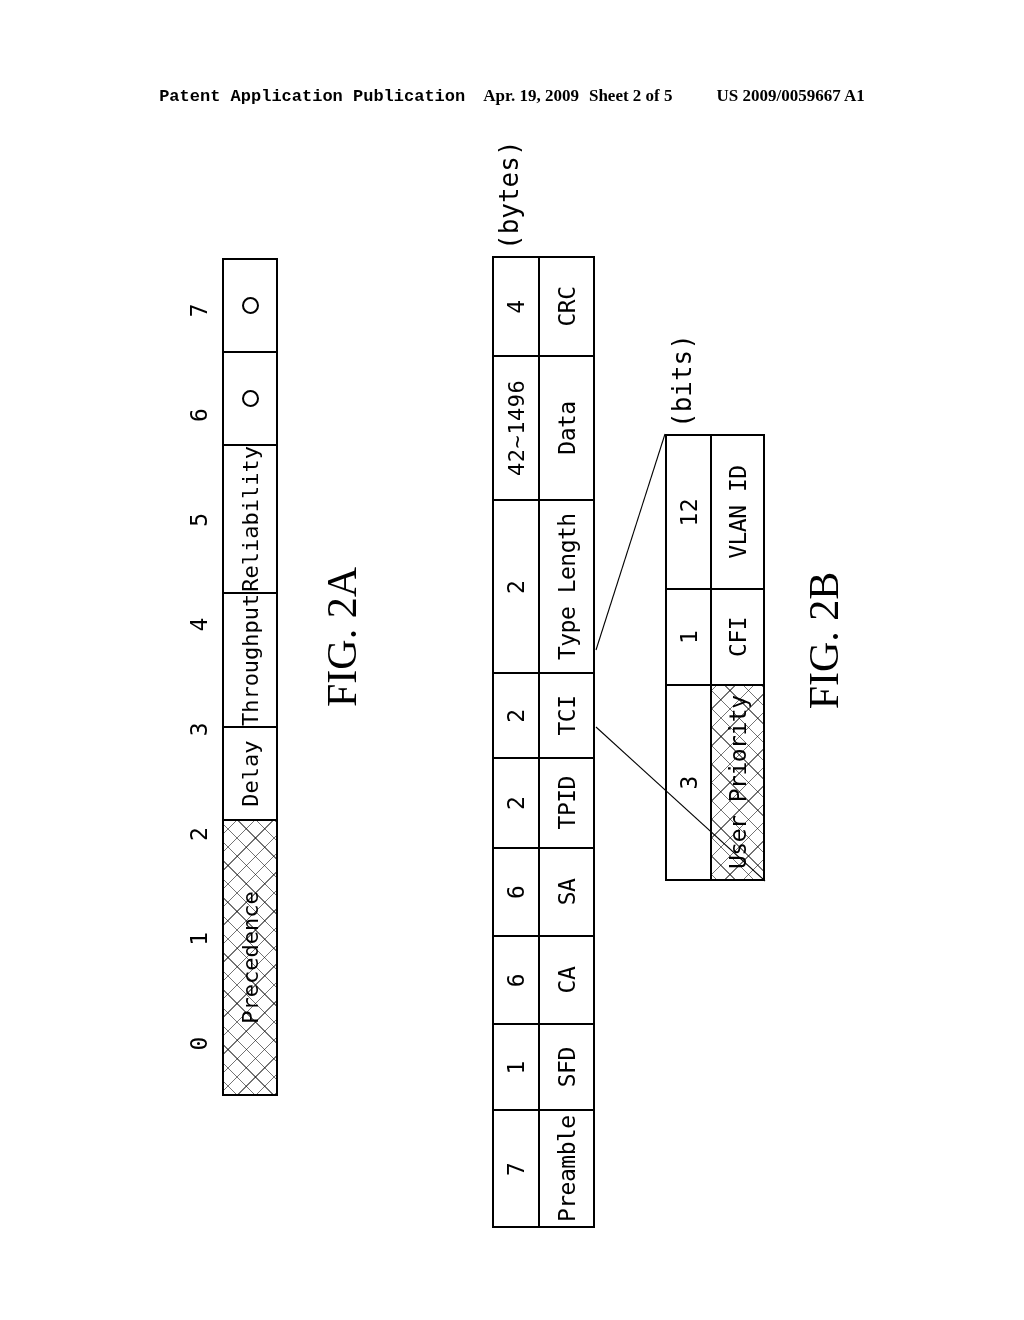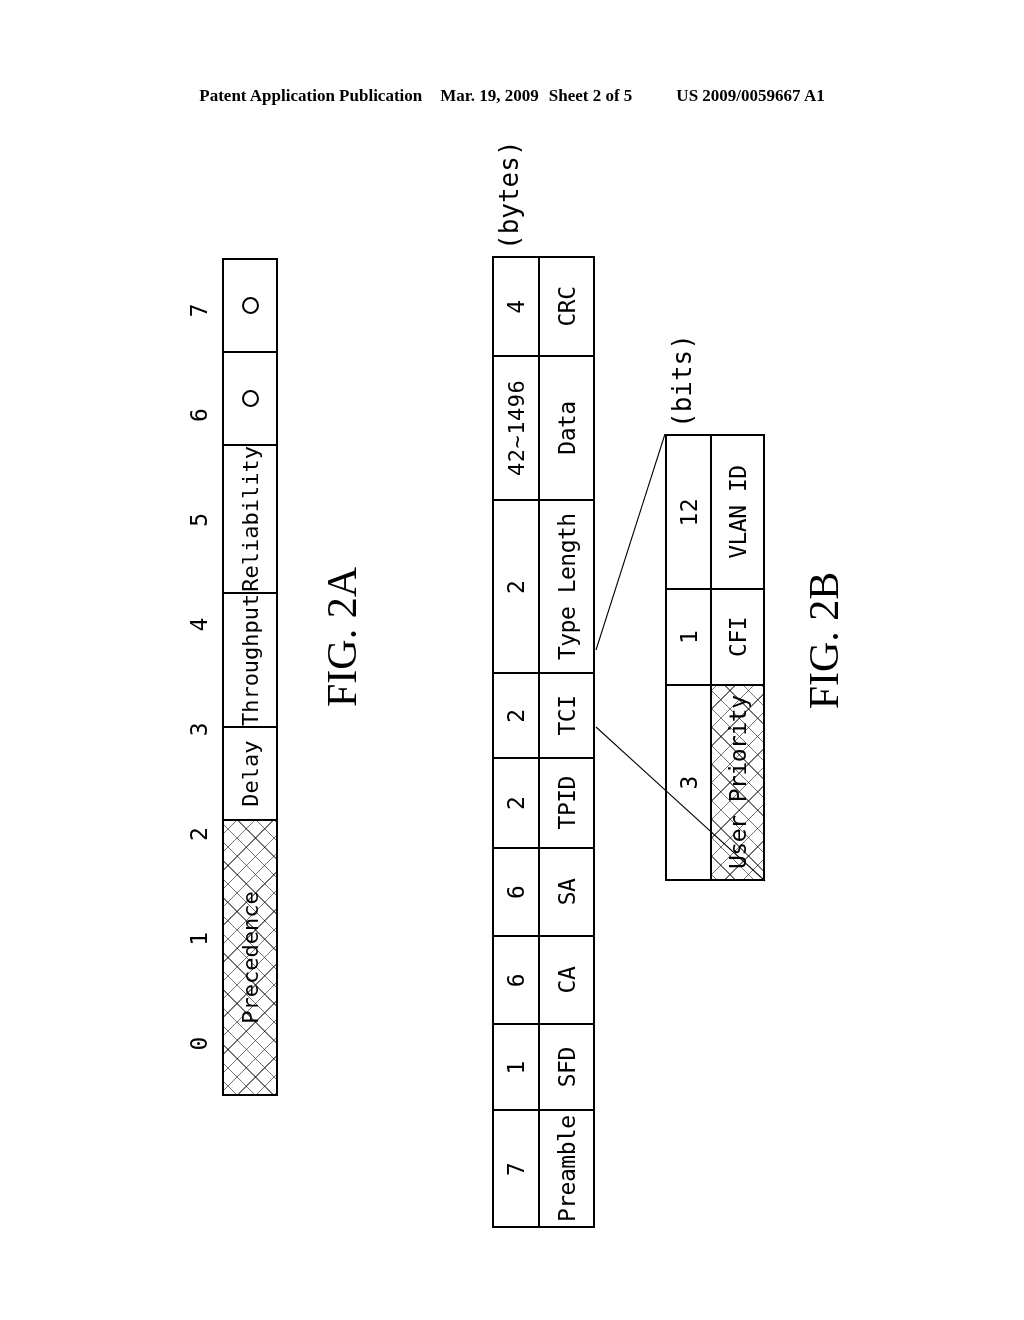--- a/index.html
+++ b/index.html
@@ -24,21 +24,21 @@
     width: 1024px;
     display: flex;
     justify-content: center;
     align-items: baseline;
     font-family: "Liberation Serif", serif;
     font-weight: bold;
     font-size: 17px;
     letter-spacing: 0px;
     white-space: pre;
   }
-  .page-header .seg-pub { margin-right: 18px; }
+  .page-header .seg-pub { margin-right: 18px; font-family: Liberation Mono, monospace; }
   .page-header .seg-date { margin-right: 10px; }
   .page-header .seg-sheet { margin-right: 44px; }
 
   
   .rot {
     position: absolute;
     transform-origin: 0 0;
   }
 
   
@@ -150,21 +150,21 @@
     width: 1024px;
     height: 1320px;
     pointer-events: none;
   }
 </style>
 </head>
 <body>
 
 <div class="page-header">
   <span class="seg-pub">Patent Application Publication</span>
-  <span class="seg-date">Mar. 19, 2009</span>
+  <span class="seg-date">Apr. 19, 2009</span>
   <span class="seg-sheet">Sheet 2 of 5</span>
   <span class="seg-num">US 2009/0059667 A1</span>
 </div>
 
 <div class="rot" style="left:214px; top:1096px; transform: rotate(-90deg);">
   <div class="bitaxis" style="position:relative; left:0; top:-30px;">
     <div class="bn">0</div>
     <div class="bn">1</div>
     <div class="bn">2</div>
     <div class="bn">3</div>

